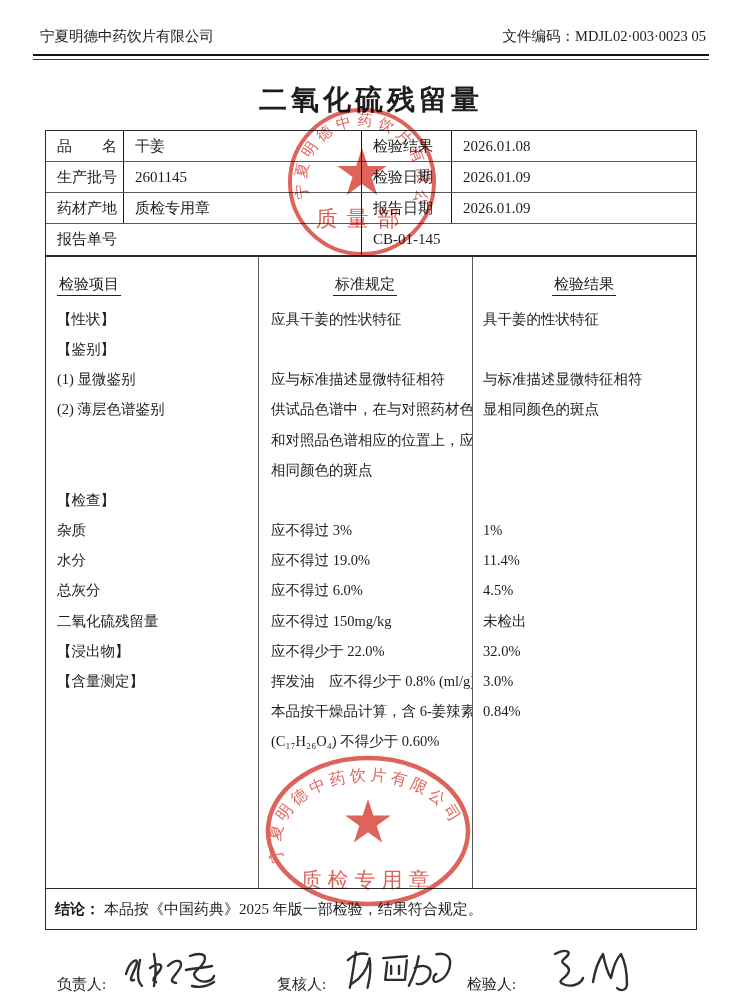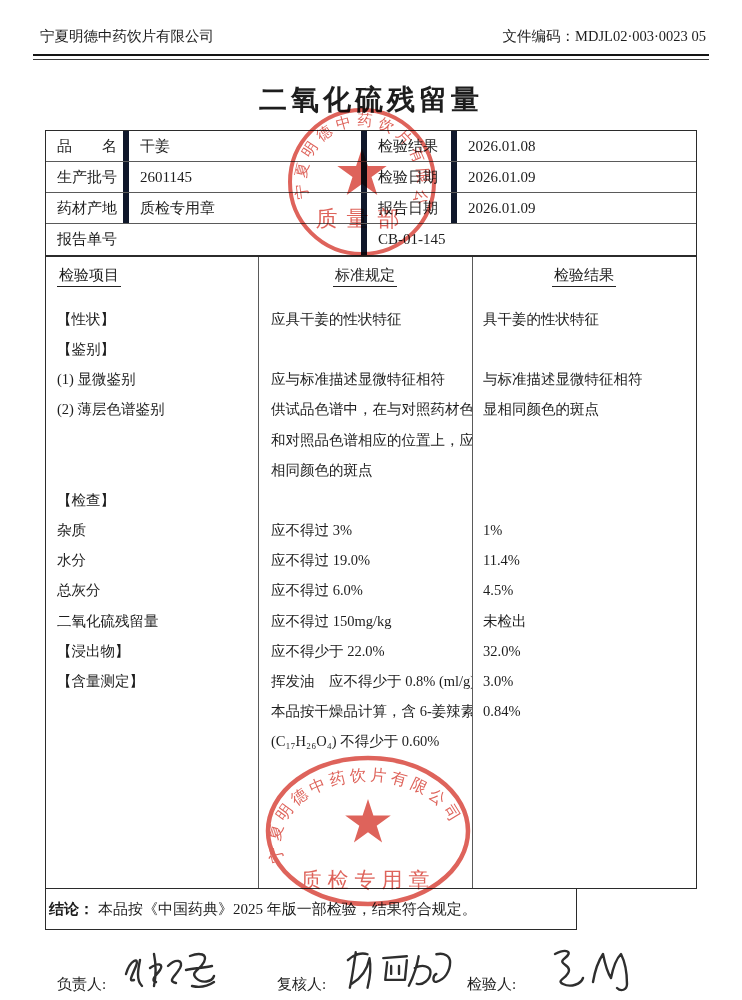--- a/index.html
+++ b/index.html
@@ -22,43 +22,43 @@
     position: absolute; top: 81px; left: 0; width: 100%;
     text-align: center; font-size: 28px; font-weight: bold; letter-spacing: 4px;
   }
   
   .info-table {
     position: absolute; left: 45px; top: 130px; width: 652px;
     border: 1.5px solid #2b2b2b; background: transparent;
   }
   .irow { display: grid; grid-template-columns: 77px 238px 90px 1fr; height: 31px; border-bottom: 1px solid #5a5a5a; }
   .irow.last { border-bottom: none; grid-template-columns: 315px 1fr; }
-  .icell { display: flex; align-items: center; padding-left: 11px; font-size: 15px; border-left: 6px solid #0f172a; overflow: hidden; white-space: nowrap; }
+  .icell { display: flex; align-items: center; padding-left: 11px; font-size: 15px; border-left: 1px solid #0f172a; overflow: hidden; white-space: nowrap; }
   .icell:first-child { border-left: none; }
   
   .result-table {
     position: absolute; left: 45px; top: 256px; width: 652px; height: 633px;
     border: 1.5px solid #2b2b2b;
   }
   .vline { position: absolute; top: 0; bottom: 0; width: 1px; background: #5a5a5a; }
   .vline.v1 { left: 212px; }
   .vline.v2 { left: 426px; }
   .rheader { display: grid; grid-template-columns: 212px 214px 1fr; height: 47px; font-size: 15px; }
-  .rheader .h { display: flex; align-items: flex-start; justify-content: center; padding-top: 9px; text-align: right; }
+  .rheader .h { display: flex; align-items: flex-start; justify-content: center; padding-top: 18px; text-align: right; }
   .rheader .h.first { justify-content: flex-start; padding-left: 11px; }
   .rheader .h span { border-bottom: 1px solid #222; padding: 0 2px 1px 2px; }
   .rrow { display: grid; grid-template-columns: 212px 214px 1fr; min-height: 30.2px; font-size: 14.5px; align-items: center; }
   .rcell { padding-left: 11px; line-height: 1.15; white-space: nowrap; overflow: hidden; }
   .rcell.c1 { padding-left: 13px; }
   .rcell.c2 { }
   
   .conclusion {
-    position: absolute; left: 45px; top: 888px; width: 532px; height: 42px;
+    position: absolute; left: 45px; top: 888px; width: 652px; height: 42px;
     border: 1.5px solid #2b2b2b; display: flex; align-items: center;
-    font-size: 15px; padding-left: 3px; background: transparent;
+    font-size: 15px; padding-left: 9px; background: transparent;
   }
   .conclusion b { margin-right: 4px; }
   
   .sig-row { position: absolute; top: 944px; left: 45px; width: 652px; height: 54px; font-size: 15px; }
   .sig-group { position: absolute; top: 0; display: flex; align-items: flex-end; height: 50px; }
   .sig-group.g1 { left: 12px; }
   .sig-group.g2 { left: 232px; }
   .sig-group.g3 { left: 422px; gap: 15px; }
   .sig-group svg { margin-left: 14px; }
   .sig-stroke { fill: none; stroke: #1c1c1c; stroke-width: 2.4; stroke-linecap: round; stroke-linejoin: round; opacity: .92; }

